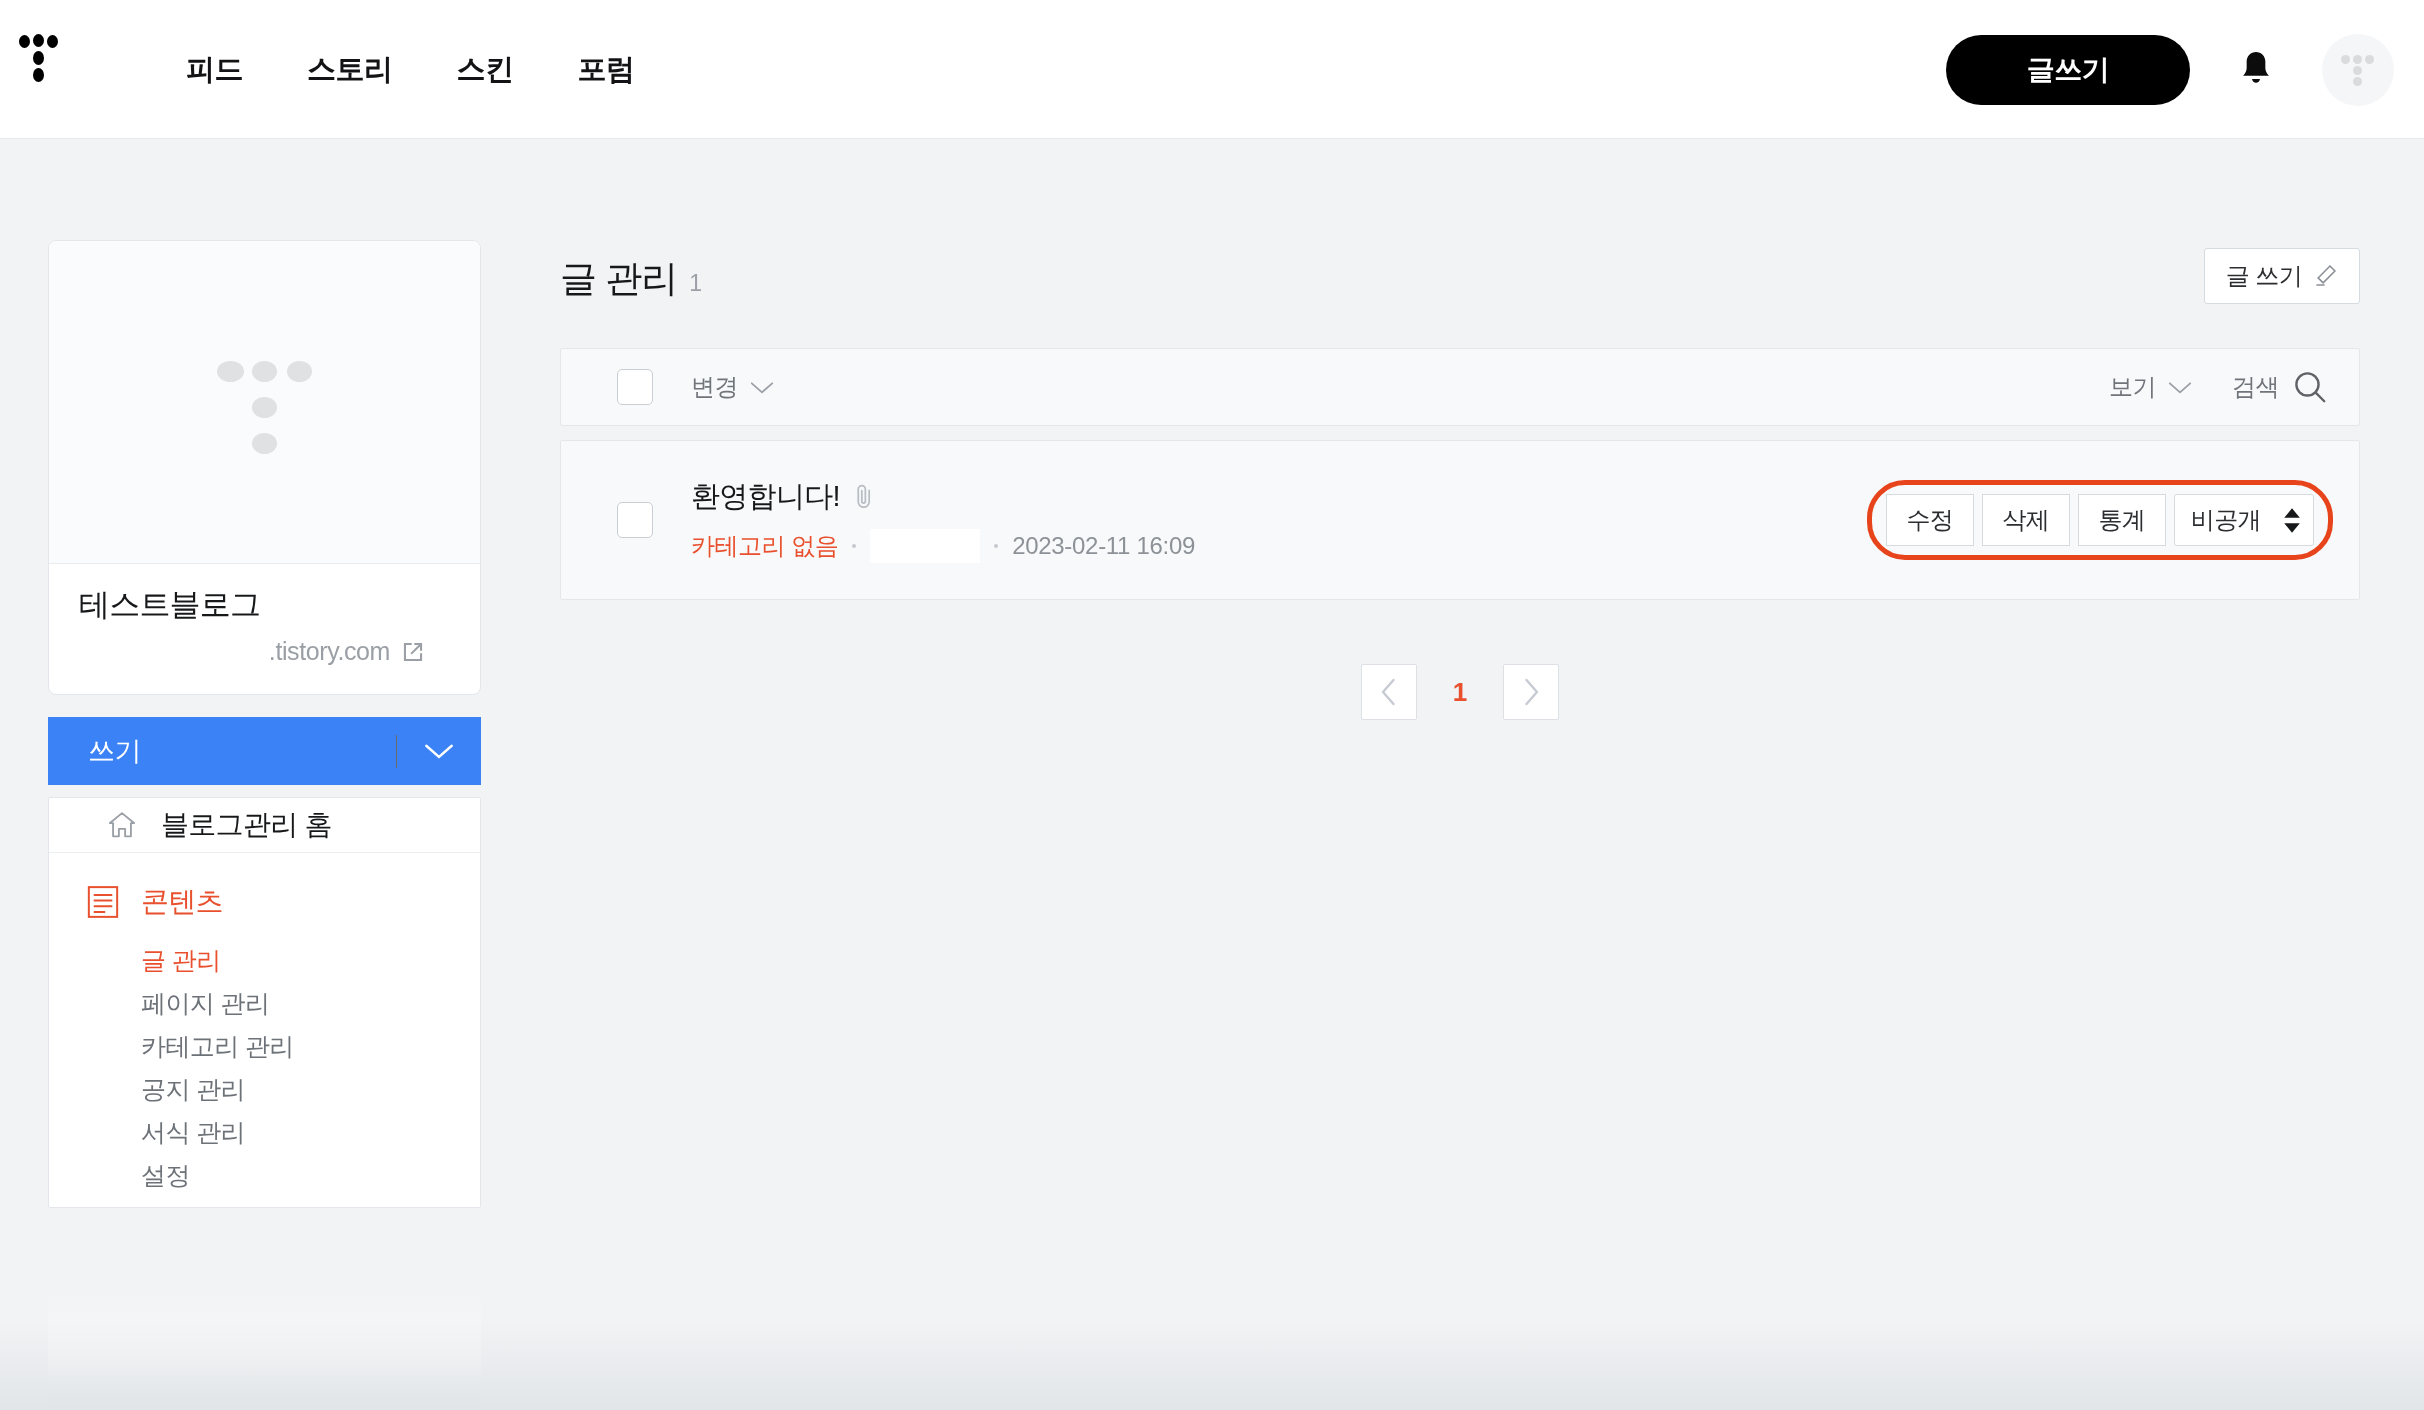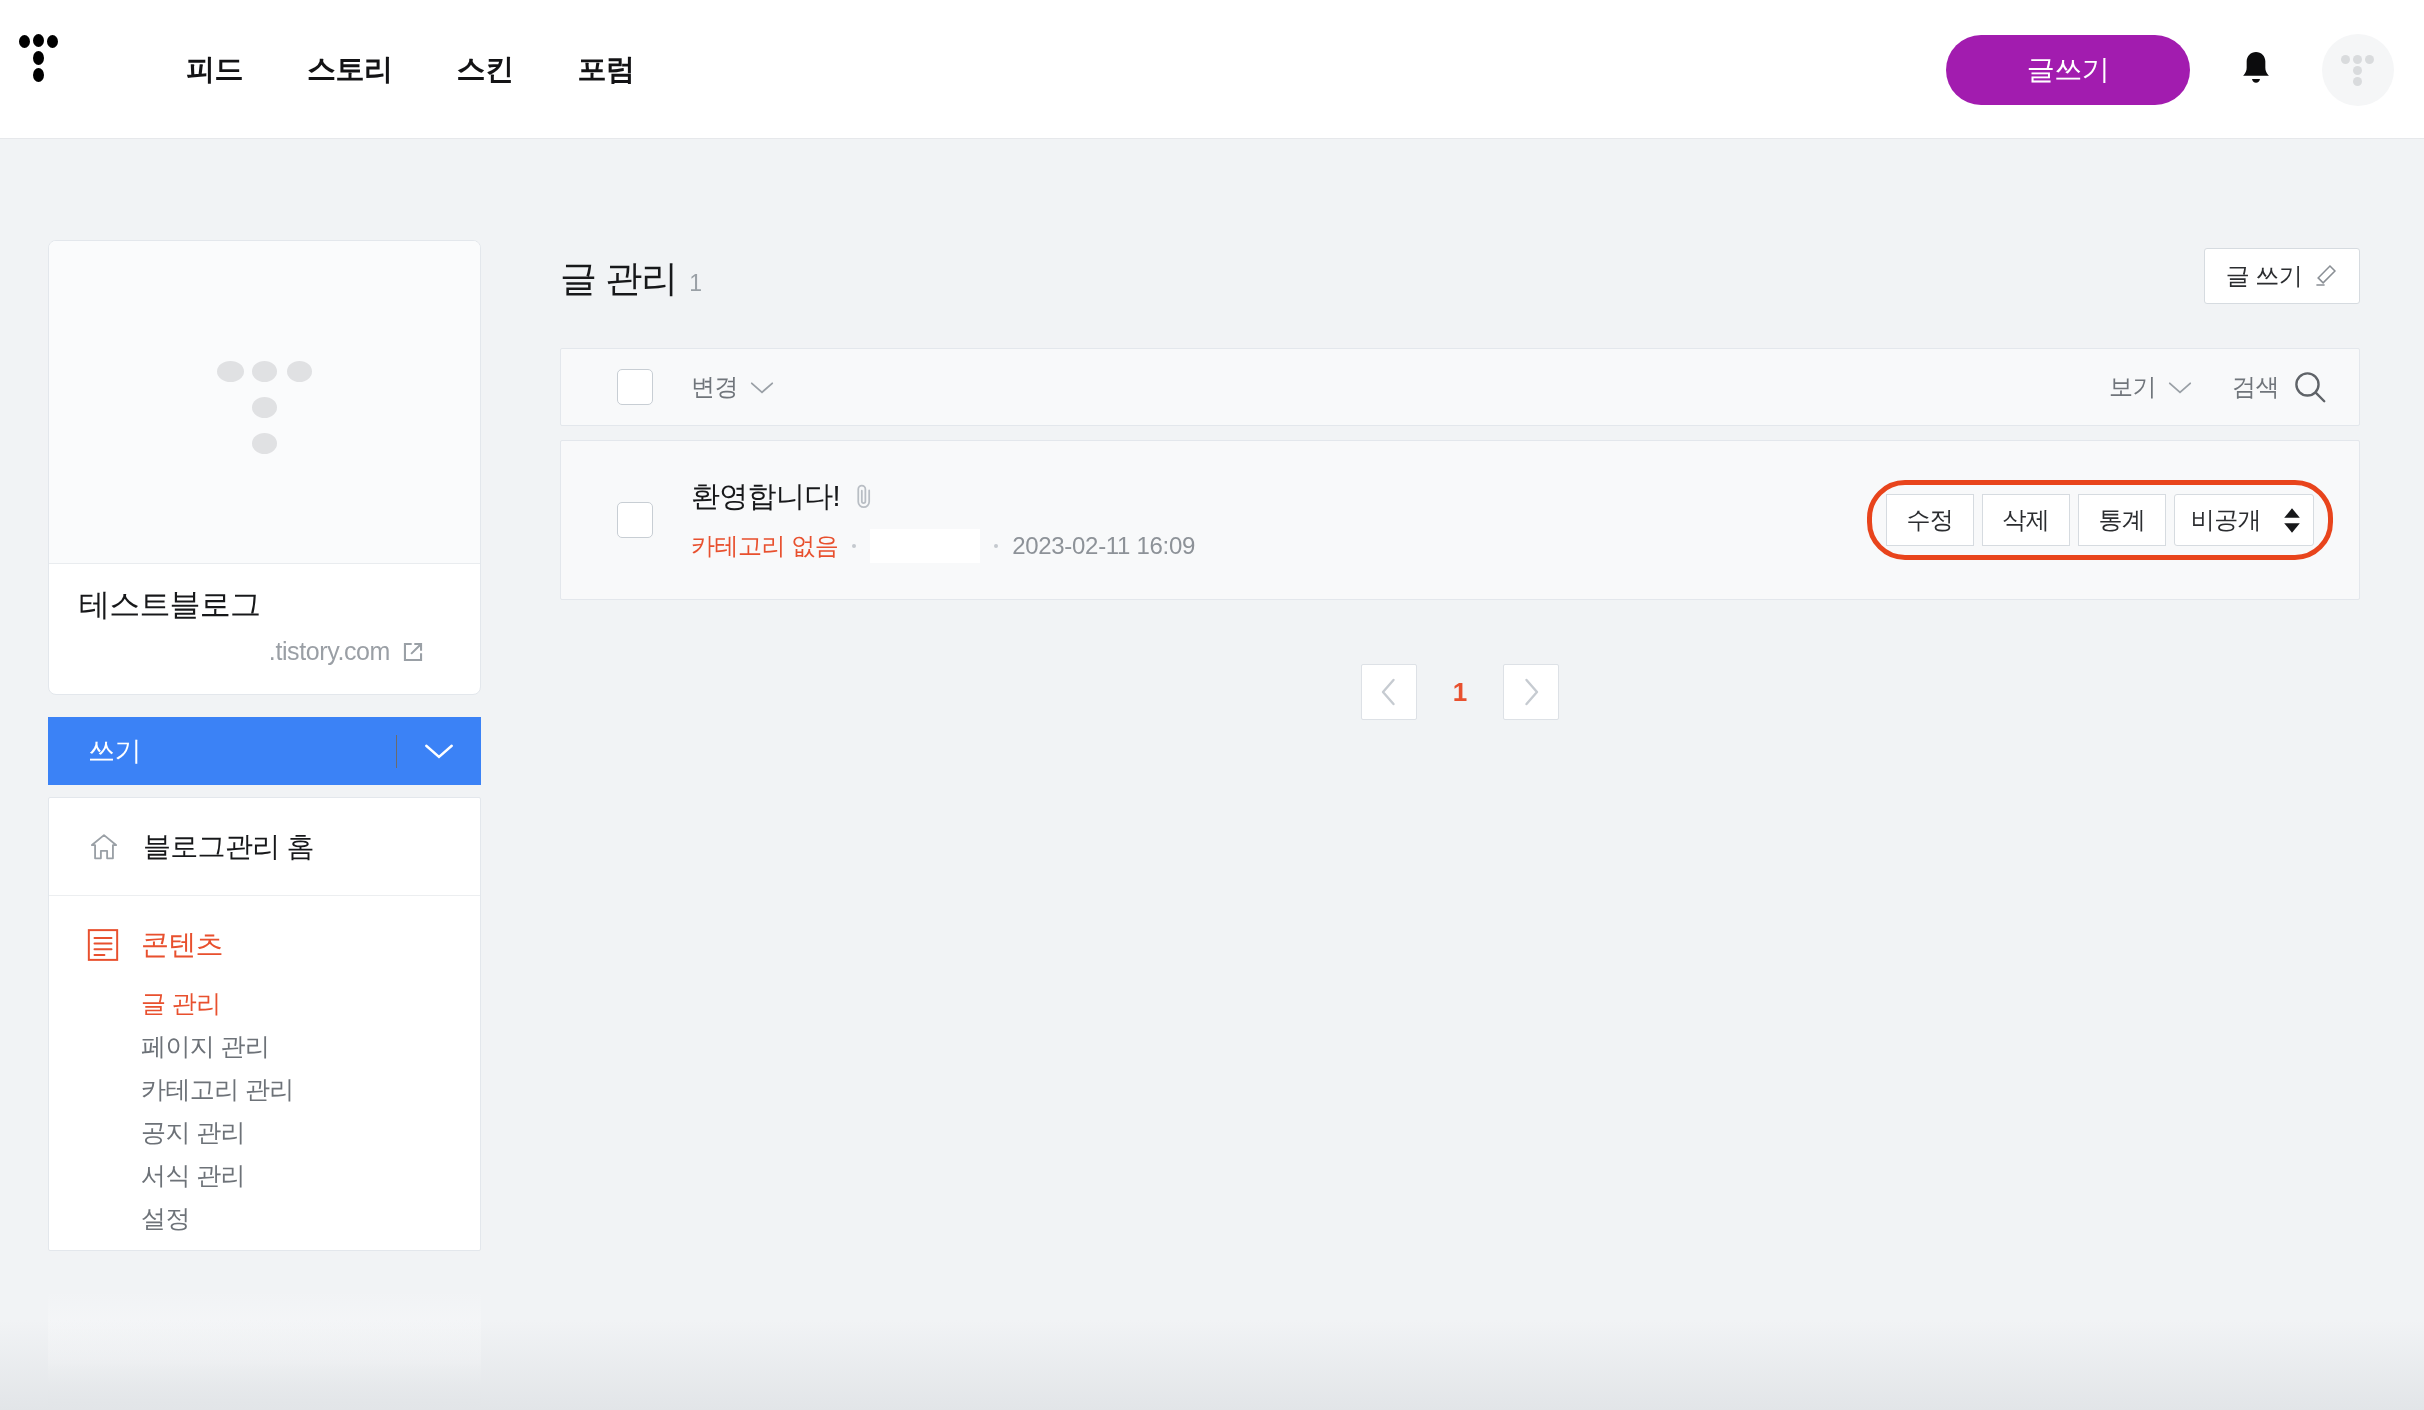--- a/index.html
+++ b/index.html
@@ -33,22 +33,22 @@
   .gnb-nav-item {
     font-size: 29px; font-weight: 700; color: #131315;
     letter-spacing: -0.5px; cursor: pointer; padding: 6px 8px;
   }
   .gnb-right {
     position: absolute; right: 30px; top: 0; height: 139px;
     display: flex; align-items: center; gap: 38px;
   }
   .write-pill {
     width: 244px; height: 70px; border-radius: 40px;
-    background: #a21caf; color: #ffffff;
-    font-size: 28px; font-weight: 400; letter-spacing: -0.5px;
+    background: #000000; color: #ffffff;
+    font-size: 28px; font-weight: 700; letter-spacing: -0.5px;
     display: flex; align-items: center; justify-content: center;
     border: none; cursor: pointer;
     font-family: "Liberation Sans", sans-serif;
   }
   .bell-btn {
     width: 56px; height: 56px; display:flex; align-items:center; justify-content:center;
     background: none; border: none; cursor: pointer; padding: 0;
   }
   .avatar {
     width: 72px; height: 72px; border-radius: 50%;
@@ -136,22 +136,22 @@
     width: 84px; display: flex; align-items: center; justify-content: center;
   }
 
   .nav-card {
     margin-top: 12px;
     width: 433px; background: #ffffff;
     border: 1px solid #e3e7ec; border-radius: 2px;
     padding-bottom: 10px;
   }
   .nav-home {
-    height: 98px; display: flex; align-items: center; gap: 22px;
-    padding-left: 38px; border-bottom: 1px solid #eceef0;
+    height: 55px; display: flex; align-items: center; gap: 22px;
+    padding-left: 56px; border-bottom: 1px solid #eceef0;
     cursor: pointer;
   }
   .nav-home span.txt {
     font-size: 28px; color: #17181a; letter-spacing: -0.7px;
   }
   .nav-section {
     padding: 30px 0 0 0;
   }
   .nav-section-head {
     display: flex; align-items: center; gap: 22px;

